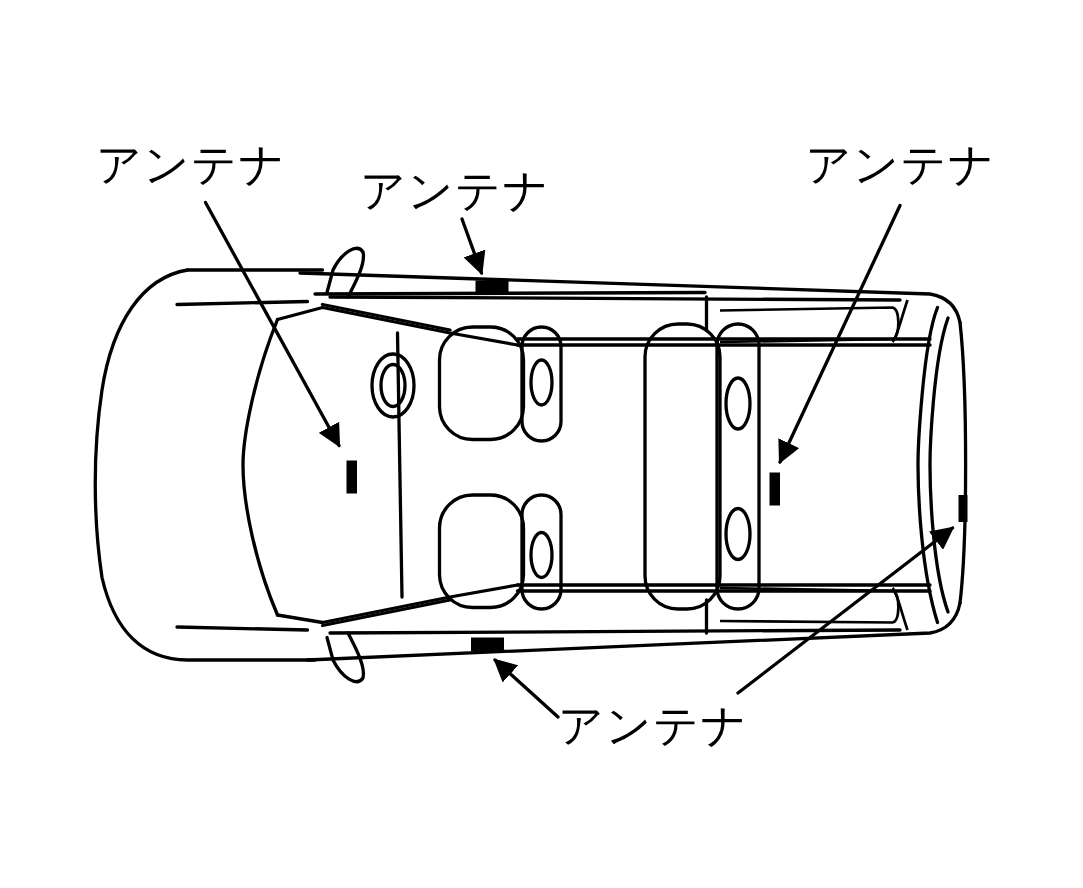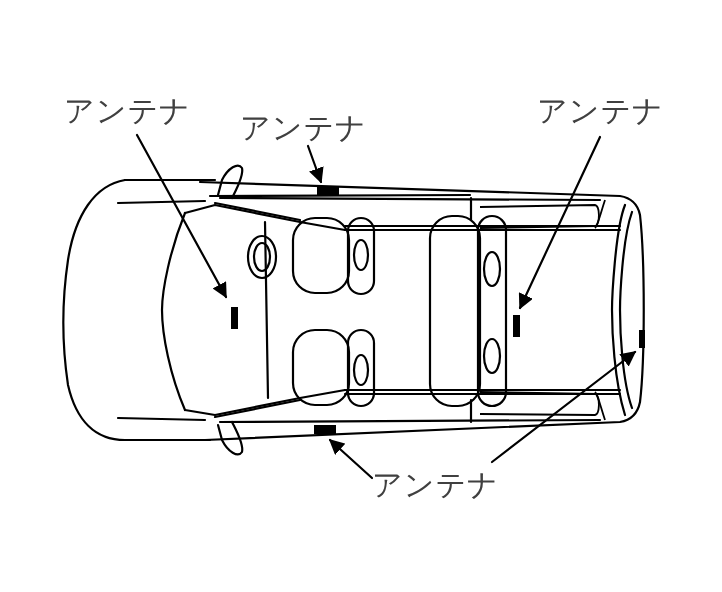--- a/index.html
+++ b/index.html
@@ -1,18 +1,18 @@
 <!DOCTYPE html>
 <html><head>
 <meta charset="utf-8">
 <style>
   html, body { margin: 0; padding: 0; background: #ffffff; }
   body { width: 722px; height: 592px; position: relative; overflow: hidden; font-family: "DejaVu Sans", sans-serif; }
   #diagram { position: absolute; left: 0; top: 0; width: 722px; height: 592px; }
-  .lbl { position: absolute; font-family: "DejaVu Sans", sans-serif; font-size: 30px; color: #404040; line-height: 1; white-space: nowrap; letter-spacing: 1px; }
+  .lbl { position: absolute; font-family: "DejaVu Sans", sans-serif; font-size: 30px; color: #000000; line-height: 1; white-space: nowrap; letter-spacing: 1px; }
   svg .ln { fill: none; stroke: #000; stroke-width: 2.2; stroke-linecap: round; stroke-linejoin: round; }
   svg .thin { fill: none; stroke: #000; stroke-width: 1.8; }
   svg .blk { fill: #000; stroke: none; }
 </style>
 </head>
 <body>
 
 <div id="diagram">
   <svg width="722" height="592" viewBox="0 0 722 592">
     <defs>

